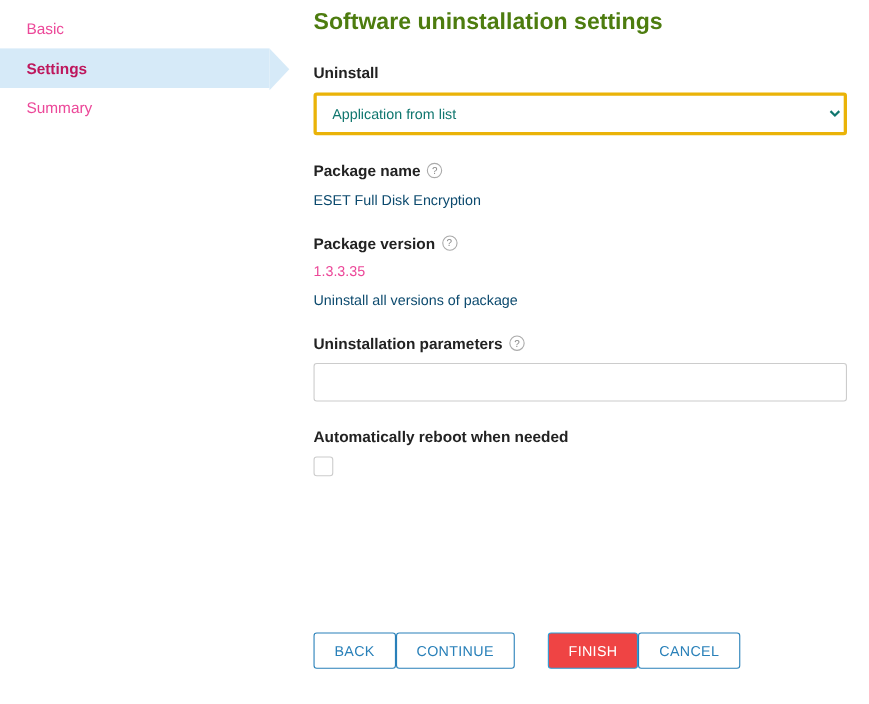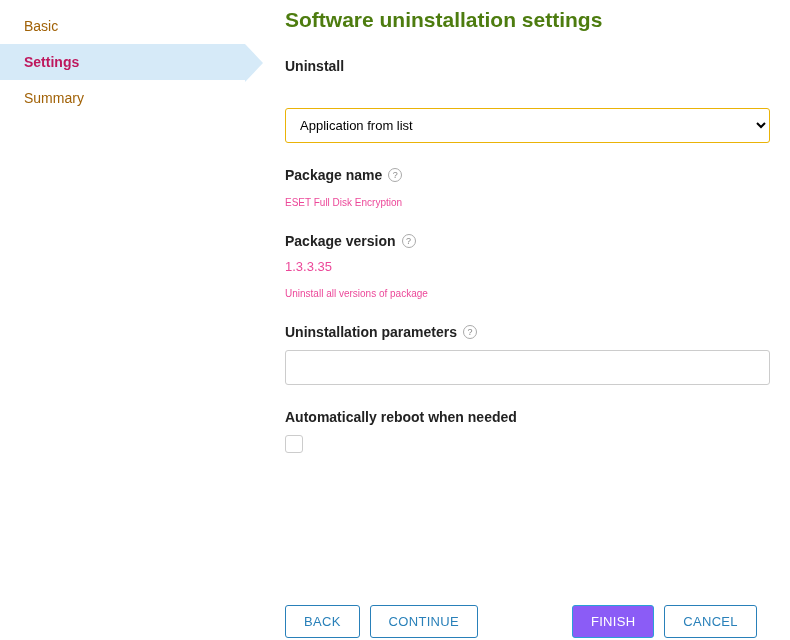--- a/index.html
+++ b/index.html
@@ -22,21 +22,21 @@
       flex: 1;
       overflow: hidden;
     }
     .sidebar {
       width: 245px;
       flex-shrink: 0;
       padding-top: 8px;
     }
     .sidebar-item {
       padding: 10px 24px;
-      color: #a16207;
+      color: #ec4899;
       cursor: pointer;
       position: relative;
       font-size: 14px;
     }
     .sidebar-item.active {
       background: #d6eaf8;
       font-weight: 600;
       color: #be185d;
     }
     .sidebar-item.active::after {
@@ -84,32 +84,31 @@
       border-radius: 50%;
       font-size: 9px;
       color: #888;
       font-weight: 400;
       cursor: pointer;
       line-height: 1;
     }
     .select {
       width: 100%;
       padding: 8px 10px;
-      border: 1px solid #eab308;
-      border-radius: 3px;
-      font-size: 13px;
-      color: #000000;
+      border: 3px solid #eab308;
+      border-radius: 3px;
+      font-size: 13px;
+      color: #0f766e;
       background: #fff;
       cursor: pointer;
       appearance: auto;
-      margin-top: 24px;
     }
     .link {
-      color: #ec4899;
-      font-size: 10px;
+      color: #0c4a6e;
+      font-size: 13px;
       cursor: pointer;
       display: inline-block;
     }
     .version-value {
       color: #ec4899;
       font-size: 13px;
       margin-bottom: 10px;
     }
     .text-input {
       width: 100%;
@@ -120,39 +119,38 @@
     }
     .checkbox {
       width: 18px;
       height: 18px;
       border: 1px solid #ccc;
       border-radius: 3px;
       cursor: pointer;
       background: #fff;
     }
     .footer {
-      padding: 12px 20px 2px 285px;
-      display: flex;
-      gap: 10px;
+      padding: 12px 20px 32px 285px;
+      display: flex;
+      gap: 0;
     }
     .btn {
       padding: 8px 18px;
       border: 1px solid #2980b9;
       border-radius: 3px;
       background: #fff;
       color: #2980b9;
       font-size: 13px;
       cursor: pointer;
       letter-spacing: 0.3px;
     }
     .btn.primary {
-      background: #8b5cf6;
+      background: #ef4444;
       color: #fff;
       border-color: #2a9fd6;
-      margin-left: 44px;
     }
     .spacer {
       flex: 0 0 30px;
     }
   </style>
 </head>
 <body>
 
 <div class="container">
   <div class="sidebar">

